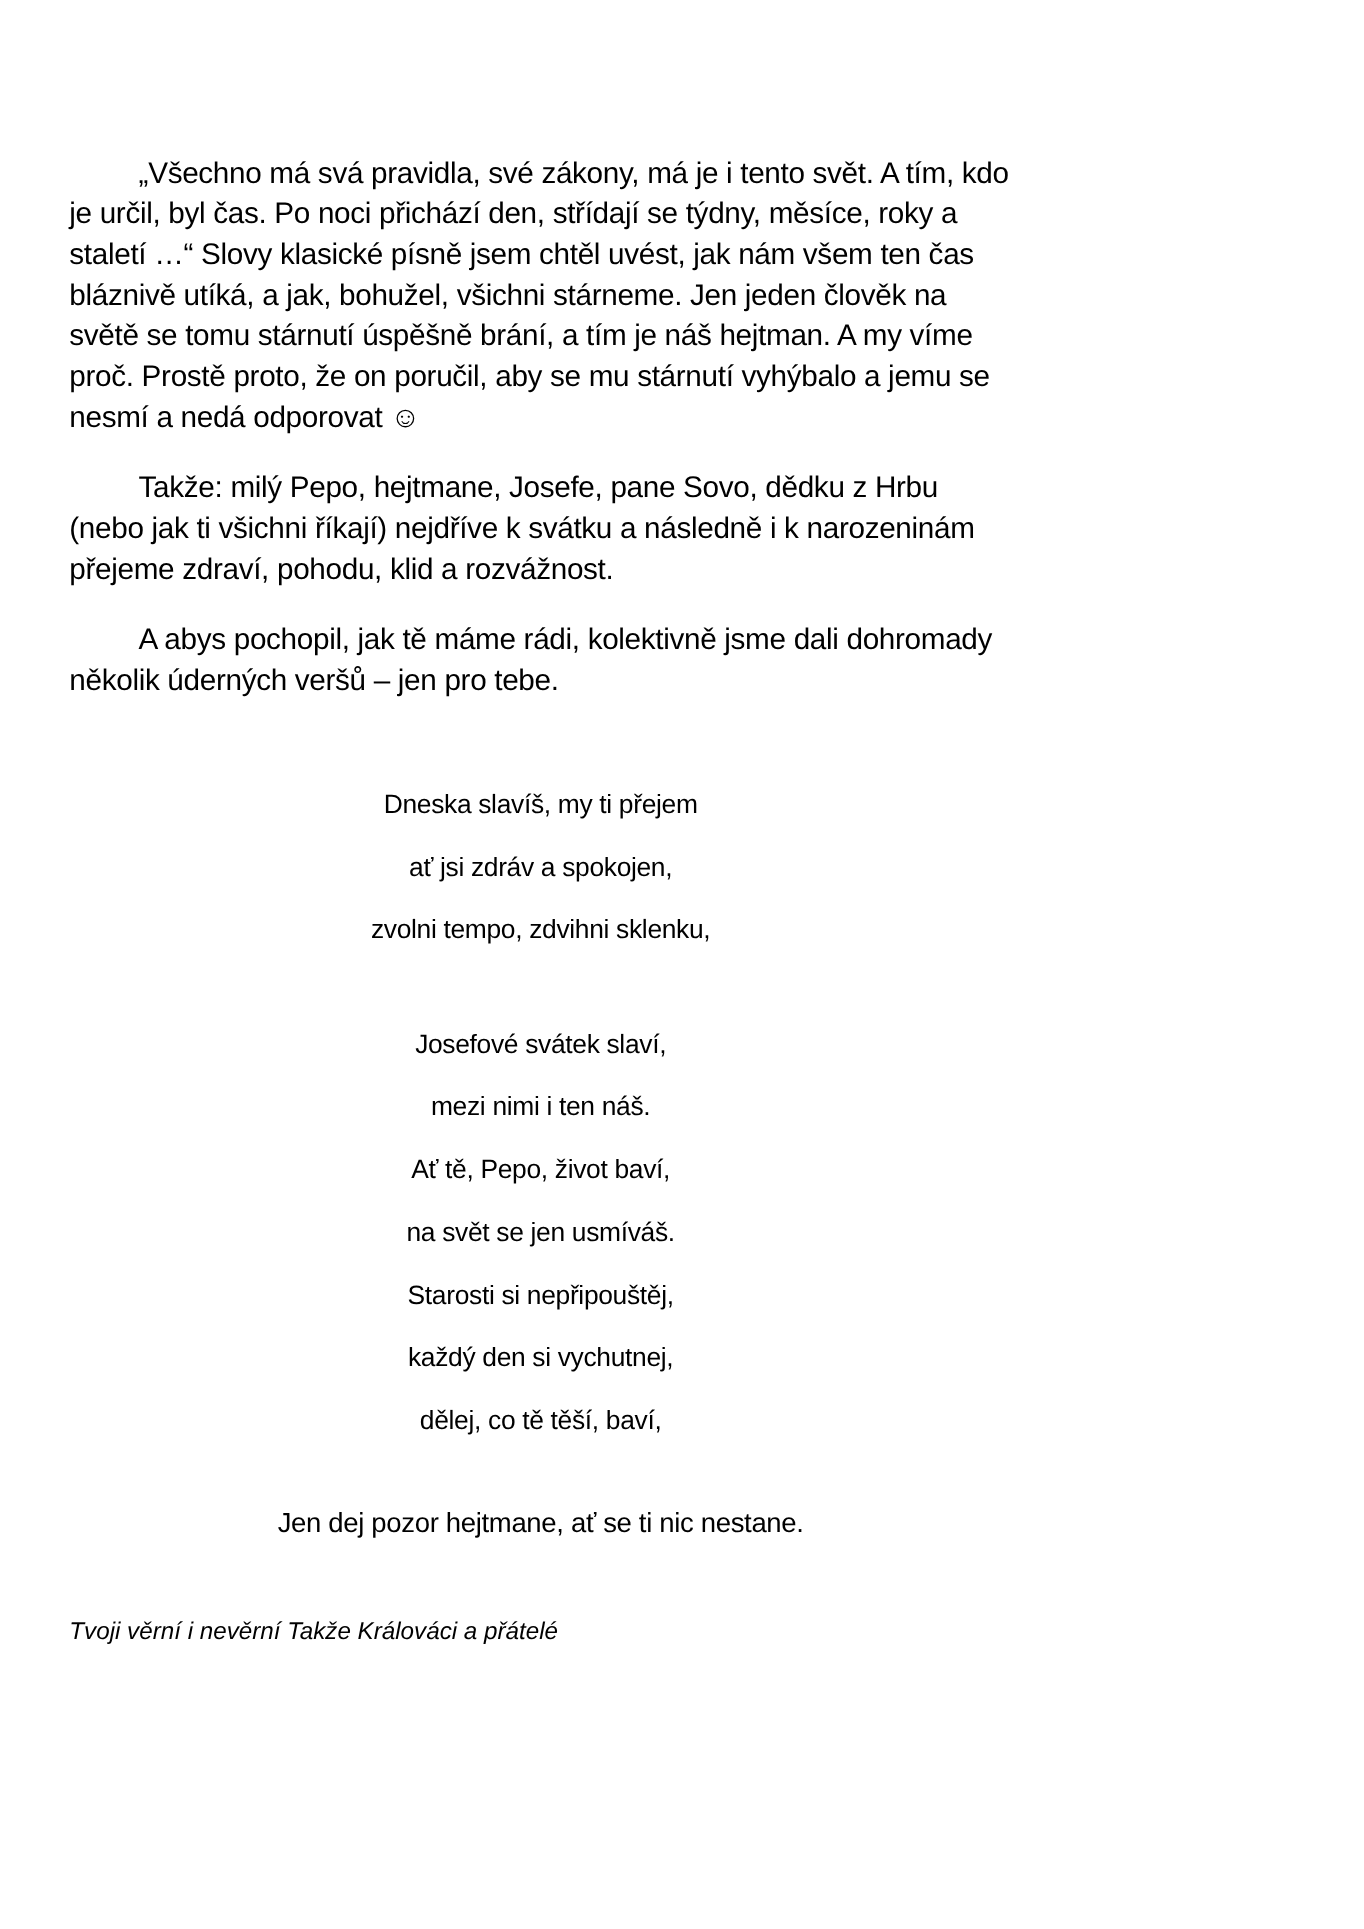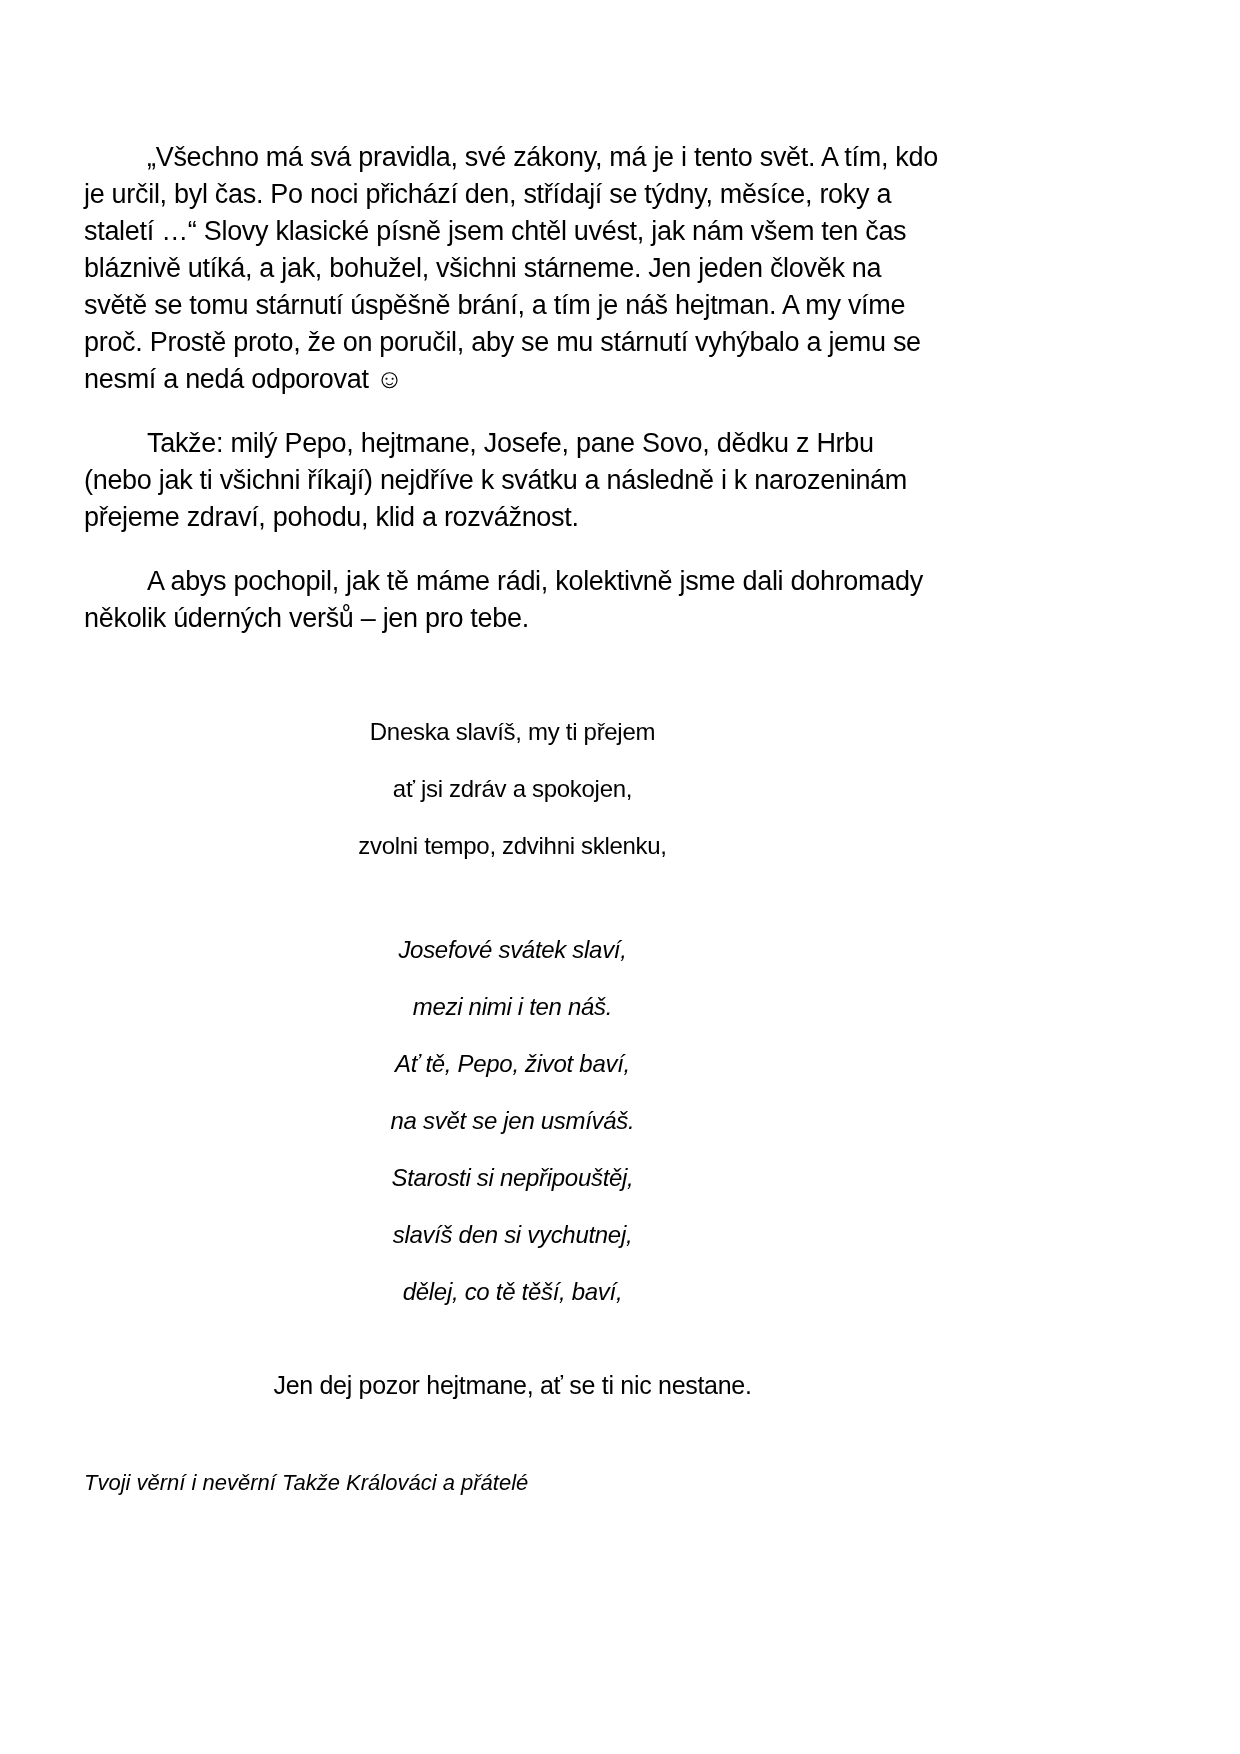--- a/index.html
+++ b/index.html
@@ -12,41 +12,41 @@
     width: 1240px;
     height: 1754px;
     margin: 0 auto;
     background: #ffffff;
     color: #000000;
     font-family: "Liberation Sans", "DejaVu Sans", sans-serif;
     overflow: hidden;
   }
   .content {
     padding-top: 139px;
-    margin-left: 84px;
+    margin-left: 63px;
     width: 857px;
   }
   .para {
     margin: 0;
     font-size: 27px;
     line-height: 37px;
     letter-spacing: -0.3px;
     text-indent: 63px;
     text-align: left;
   }
   .para + .para { margin-top: 27px; }
   .poem-block { margin-top: 66px; }
   .poem-line {
     margin: 0;
     font-size: 24px;
     line-height: 57px;
     letter-spacing: -0.3px;
     text-align: center;
   }
-  .stanza-gap { margin-top: 47px; font-style: italic; }
+  .stanza-gap { margin-top: 47px; }
   .closing {
     margin: 47px 0 0 0;
     font-size: 25px;
     line-height: 37px;
     letter-spacing: -0.3px;
     text-align: center;
   }
   .signature {
     margin: 64px 0 0 0;
     font-size: 22px;
@@ -71,21 +71,21 @@
         <p class="poem-line">Dneska slavíš, my ti přejem</p>
         <p class="poem-line">ať jsi zdráv a spokojen,</p>
         <p class="poem-line">zvolni tempo, zdvihni sklenku,</p>
       </div>
       <div class="stanza-gap">
         <p class="poem-line">Josefové svátek slaví,</p>
         <p class="poem-line">mezi nimi i ten náš.</p>
         <p class="poem-line">Ať tě, Pepo, život baví,</p>
         <p class="poem-line">na svět se jen usmíváš.</p>
         <p class="poem-line">Starosti si nepřipouštěj,</p>
-        <p class="poem-line">slavíš den si vychutnej,</p>
+        <p class="poem-line">každý den si vychutnej,</p>
         <p class="poem-line">dělej, co tě těší, baví,</p>
       </div>
     </div>
 
     <p class="closing">Jen dej pozor hejtmane, ať se ti nic nestane.</p>
 
     <p class="signature">Tvoji věrní i nevěrní Takže Králováci a přátelé</p>
 
   </div>
 </div>

